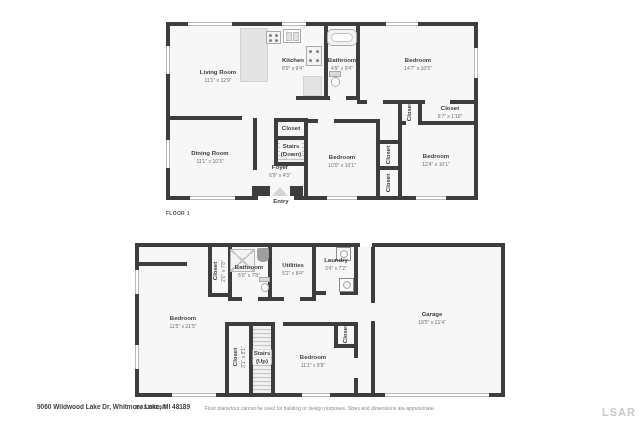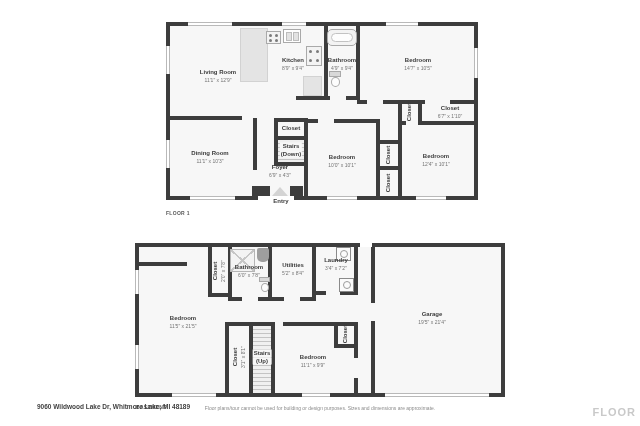--- a/index.html
+++ b/index.html
@@ -247,14 +247,14 @@
     <div class="nm">Bedroom</div>
     <div class="dm">11'1" x 9'9"</div>
   </div>
   <div class="lbl rot" style="left:346px;top:334px">
     <div class="nm">Closet</div>
   </div>
   <div class="meta" style="left:136px;top:404px">BASEMENT</div>
 
   <div class="addr">9060 Wildwood Lake Dr, Whitmore Lake, MI 48189</div>
   <div class="disc">Floor plans/tour cannot be used for building or design purposes. Sizes and dimensions are approximate.</div>
-  <div class="brand">FLOOR</div>
+  <div class="brand">LSAR</div>
 </div>
 
 </body></html>

